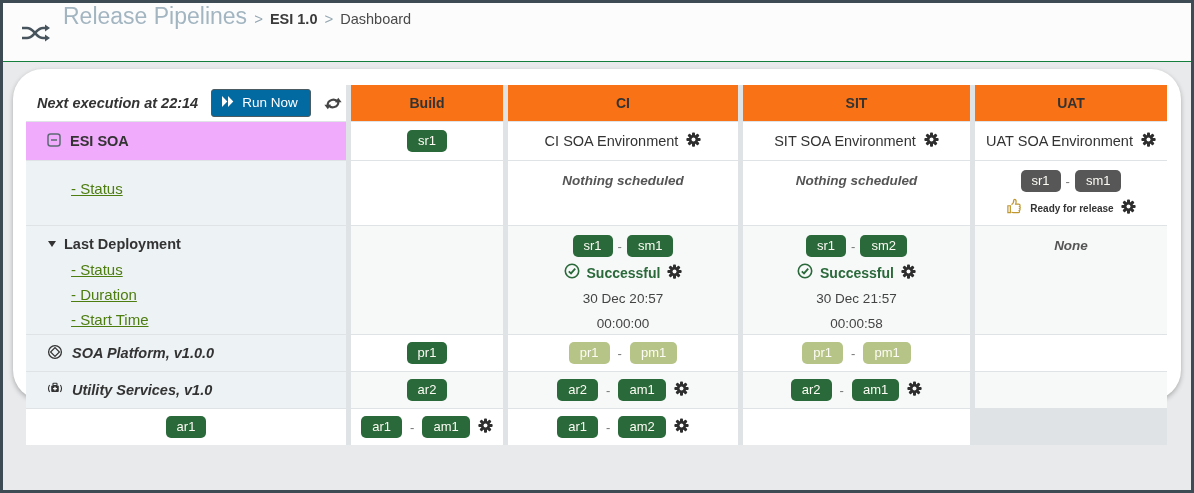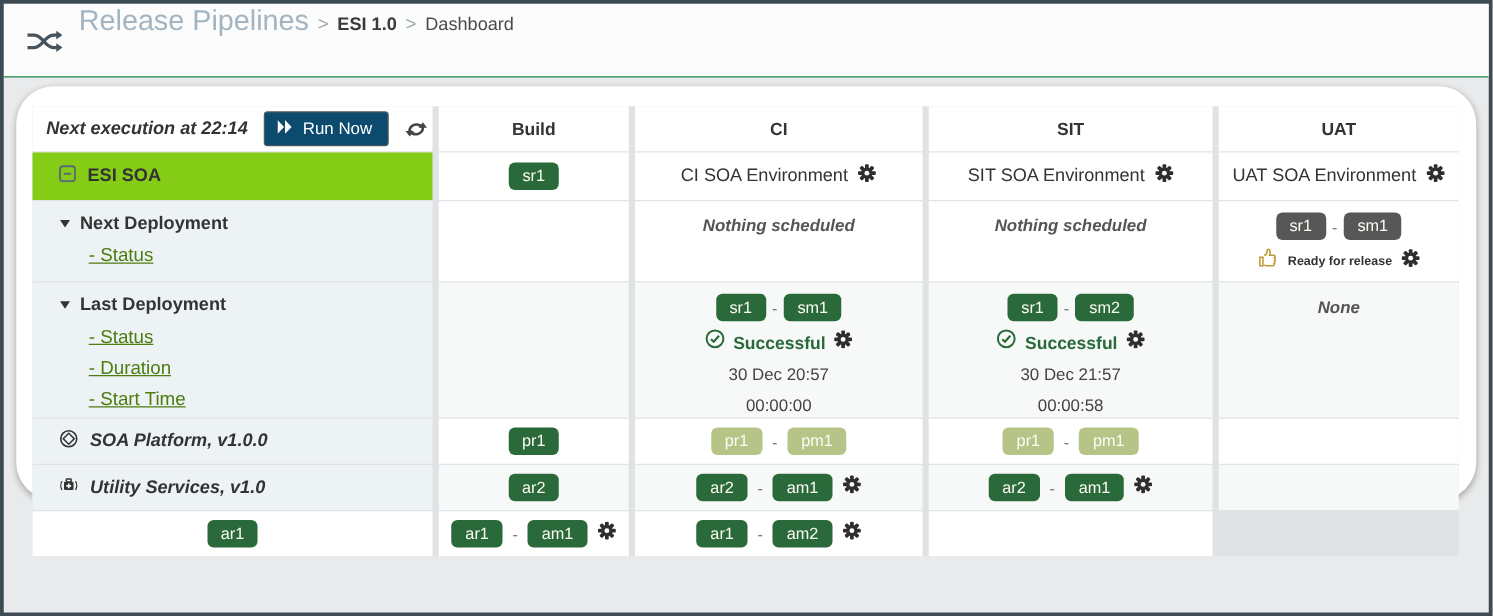--- a/index.html
+++ b/index.html
@@ -40,36 +40,36 @@
   .grid {
     display: grid;
     grid-template-columns: 320px 152px 230px 227px 1fr;
     grid-template-rows: 36px 38px 64px 108px 36px 36px 36px;
     gap: 1px 5px;
     background: #e0e3e5;
   }
   .cell { background: #fff; overflow: hidden; }
   .cell.gray { background: #f7f8f8; }
   .th {
-    background: #ffffff;
+    background: #f97316;
     display: flex; align-items: center; justify-content: center;
     font-weight: bold; font-size: 14px; color: #333;
   }
   .toolbar-cell { display: flex; align-items: center; gap: 13px; padding-left: 11px; }
   .next-exec { font-weight: bold; font-style: italic; font-size: 14.5px; color: #333; }
   .run-btn {
-    background: #0c4a6e; border: 1px solid #4b5b61; border-radius: 3px;
+    background: #0369a1; border: 1px solid #4b5b61; border-radius: 3px;
     color: #fff; font-size: 13.5px; font-family: inherit;
     padding: 5px 12px 6px 10px;
     display: inline-flex; align-items: flex-end; gap: 8px; cursor: pointer;
   }
   .icon-btn { background: none; border: none; cursor: pointer; display: inline-flex; align-items: center; }
 
   .rowlabel { background: #edf2f4; }
-  .rowlabel.dark { background: #84cc16; }
+  .rowlabel.dark { background: #f0abfc; }
 
   .pipe-cell { display: flex; align-items: center; gap: 9px; padding-left: 21px;
                font-weight: bold; font-size: 14.5px; color: #333; }
 
   .dep-cell { padding: 10px 0 0 22px; }
   .dep-title { display: flex; align-items: center; gap: 8px;
                font-weight: bold; font-size: 14.5px; color: #333; cursor: pointer; }
   .tri-down { width: 0; height: 0; border-left: 4.5px solid transparent;
               border-right: 4.5px solid transparent; border-top: 6px solid #333; }
   .dep-field { font-size: 15px; color: #4d7c0f; margin-left: 23px; line-height: 25px; text-decoration: underline; }
@@ -209,24 +209,20 @@
               <rect x="8" y="0.5" width="4" height="19" rx="1.2" transform="rotate(90 10 10)"></rect>
               <rect x="8" y="0.5" width="4" height="19" rx="1.2" transform="rotate(135 10 10)"></rect>
               <circle cx="10" cy="10" r="6"></circle>
             </g>
             <circle cx="10" cy="10" r="2.6" fill="#fff"></circle>
           </svg>
       </span>
     </div>
 
     <div class="cell rowlabel dep-cell">
-      <div class="dep-title">
-        <span class="tri-down"></span>
-        <span>Next Deployment</span>
-      </div>
       <div class="dep-field first">- Status</div>
     </div>
     <div class="cell"></div>
     <div class="cell muted-status">Nothing scheduled</div>
     <div class="cell muted-status">Nothing scheduled</div>
     <div class="cell stack">
       <div class="badge-line">
         <span class="badge gray">sr1</span>
         <span class="badge-sep">-</span>
         <span class="badge gray">sm1</span>

